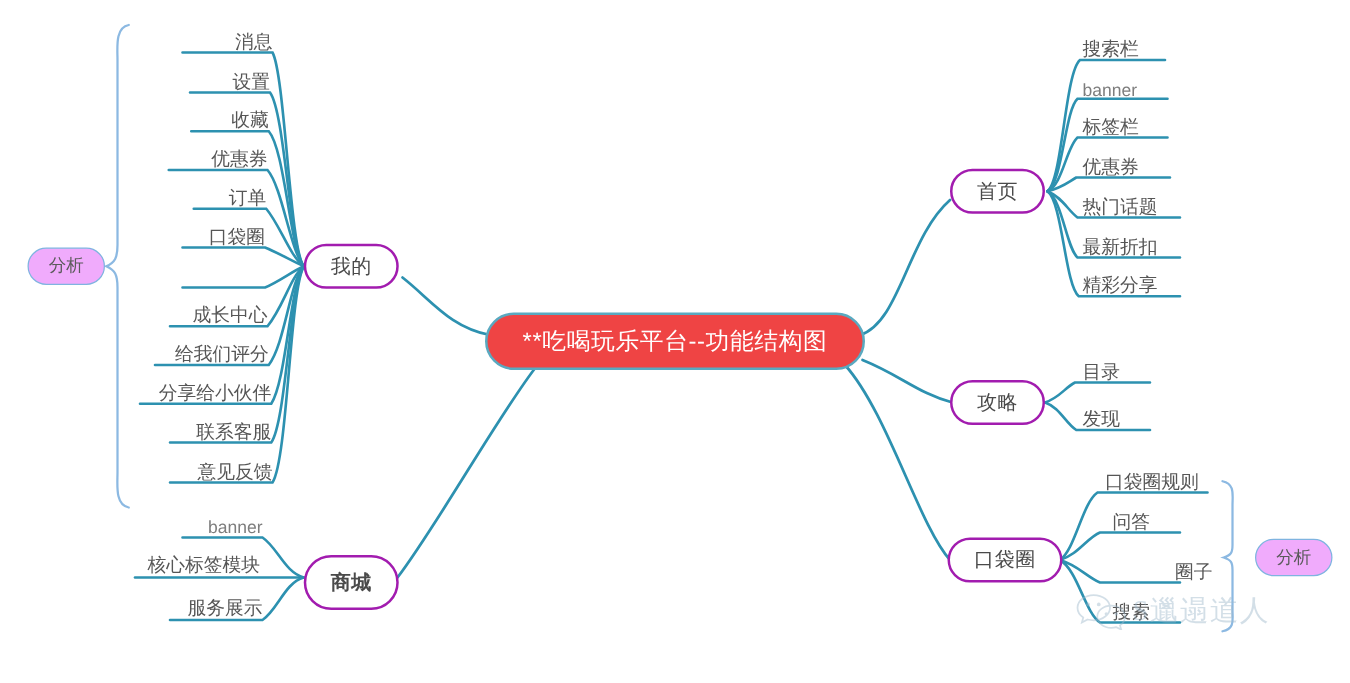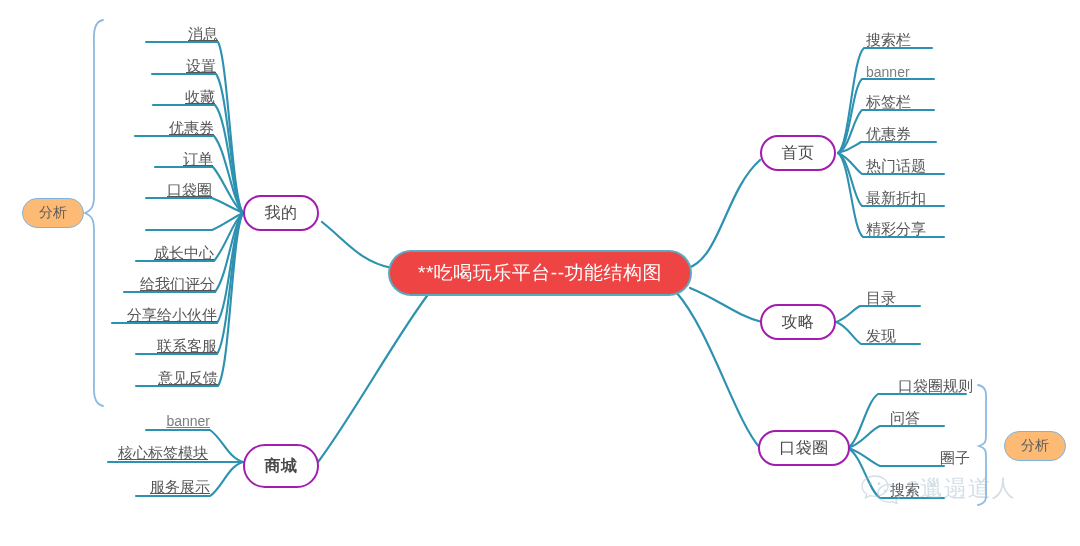--- a/index.html
+++ b/index.html
@@ -55,34 +55,34 @@
     letter-spacing: .5px;
   }
   .analysis-pill {
     position: absolute;
     box-sizing: border-box;
     display: flex;
     align-items: center;
     justify-content: center;
     border: 1.5px solid #7fb4e0;
     border-radius: 999px;
-    background: #fdba74;
+    background: #f0abfc;
     color: #5a5a5a;
     font-size: 14px;
     white-space: nowrap;
   }
   
   .leaf {
     position: absolute;
     color: #565656;
     font-size: 15px;
     white-space: nowrap;
     line-height: 18px;
   }
-  .leaf.rt { text-align: right; text-decoration: underline; }
+  .leaf.rt { text-align: right; }
   .leaf.lt { text-align: left; }
   .leaf.latin { font-size: 14px; color: #7d7d7d; }
 
   
   #watermark {
     position: absolute;
     left: 860px;
     top: 472px;
     display: flex;
     align-items: center;
@@ -228,21 +228,21 @@
   <div class="leaf lt" style="left:866px; top:189px;">
     <span>最新折扣</span></div>
   <div class="leaf lt" style="left:866px; top:220px;">
     <span>精彩分享</span></div>
 
   <div class="leaf lt" style="left:866px; top:289px;">
     <span>目录</span></div>
   <div class="leaf lt" style="left:866px; top:327px;">
     <span>发现</span></div>
 
-  <div class="leaf lt" style="left:884px; top:377px;margin-left:14px;">
+  <div class="leaf lt" style="left:884px; top:377px;">
     <span>口袋圈规则</span></div>
   <div class="leaf lt" style="left:890px; top:409px;">
     <span>问答</span></div>
   <div class="leaf lt" style="left:940px; top:449px;">
     <span>圈子</span></div>
   <div class="leaf lt" style="left:890px; top:481px;">
     <span>搜索</span></div>
 
   <div class="analysis-pill" style="left:22px; top:198px; width:62px; height:30px;">
     <span>分析</span>

